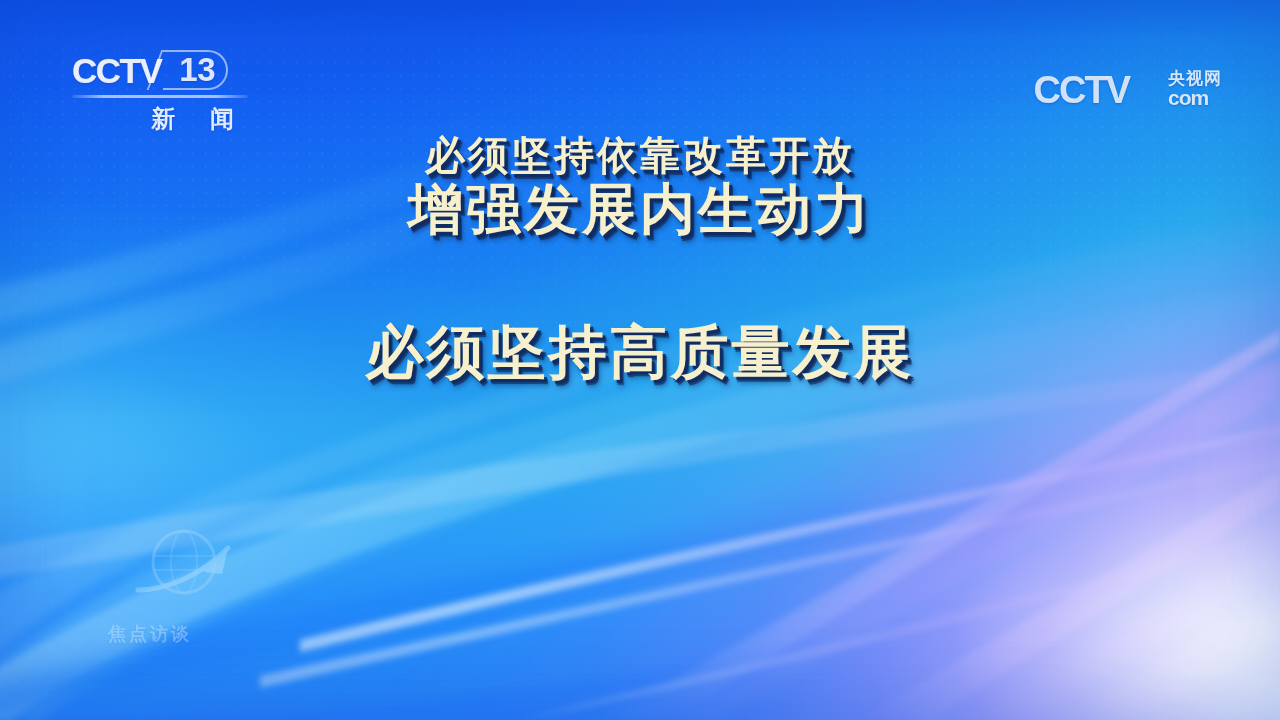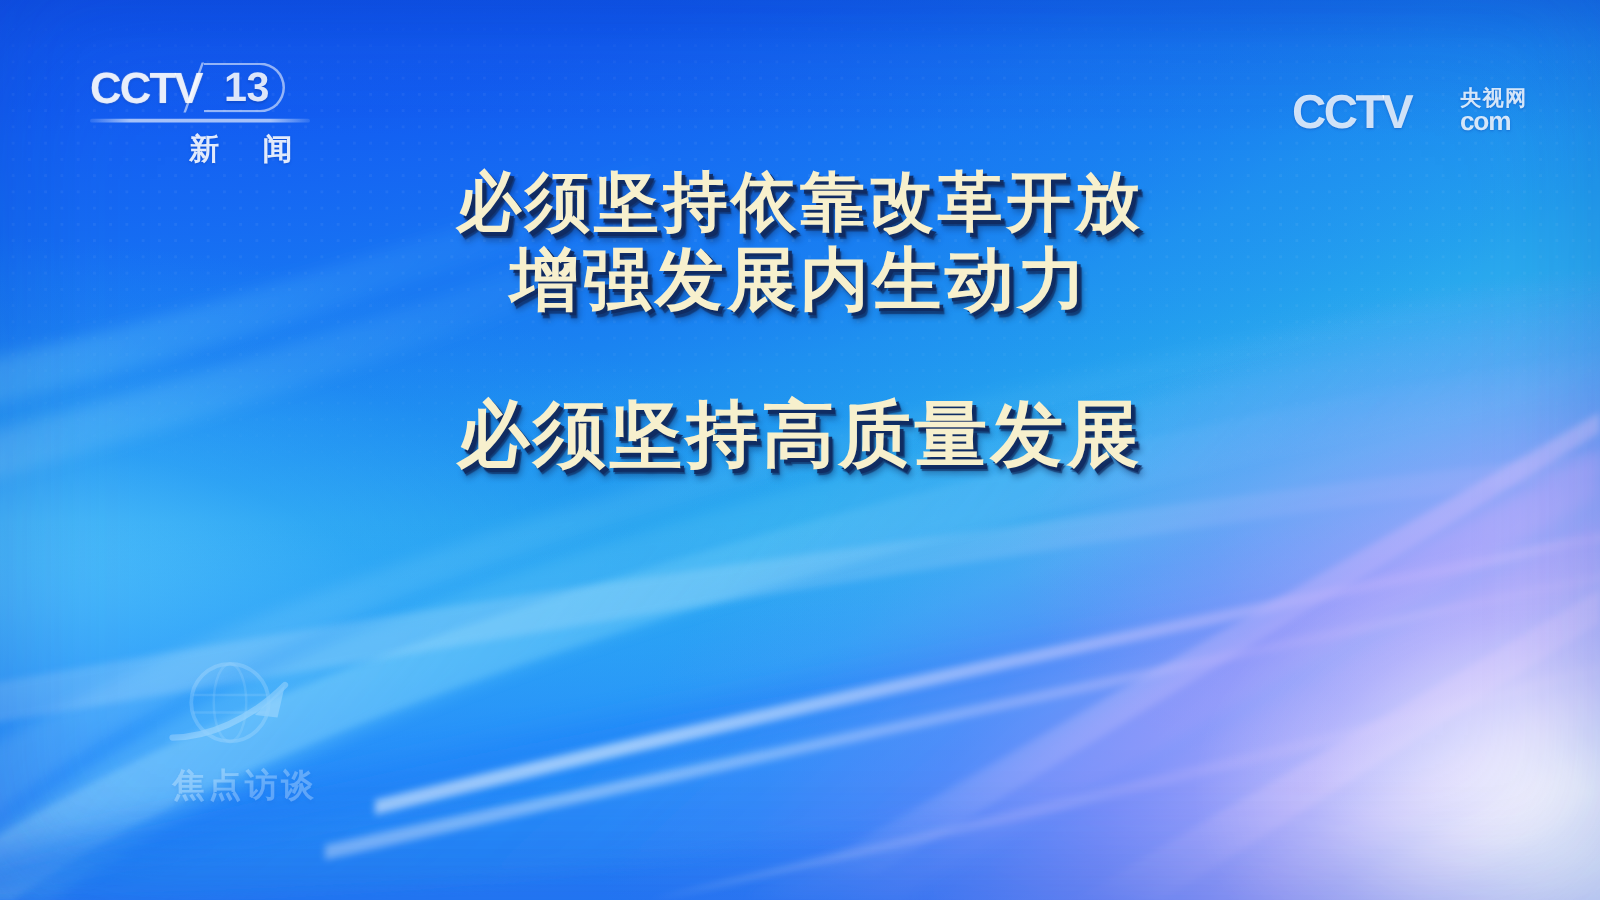--- a/index.html
+++ b/index.html
@@ -272,35 +272,35 @@
 
   
   #headline {
     position: absolute;
     left: 0;
     right: 0;
     top: 132px;
     text-align: center;
   }
   .hl-block { }
-  #hl-block-2 { margin-top: 58px; }
+  #hl-block-2 { margin-top: 76px; }
 
   .hl-line {
     font-family: "Liberation Sans", "DejaVu Sans", sans-serif;
     font-weight: 700;
     color: #f7f0cd;
     letter-spacing: 3px;
     white-space: nowrap;
     line-height: 1.16;
     text-shadow:
        3px 3px 0px rgba(16,42,96,0.92),
        4px 5px 1px rgba(14,38,88,0.70),
        5px 7px 5px rgba(12,34,82,0.40);
   }
-  .hl-b1-l1 { font-size: 52px; }
+  .hl-b1-l1 { font-size: 40px; }
   .hl-b1-l2 { font-size: 55px; }
   .hl-b2-l1 { font-size: 58px; }
   .hl-b2-l2 { font-size: 57px; }
 
   
   #watermark {
     position: absolute;
     left: 108px;
     top: 528px;
     width: 176px;
@@ -312,22 +312,22 @@
     left: 24px;
     top: 0px;
     width: 104px;
     height: 74px;
   }
   #wm-text {
     position: absolute;
     left: 0;
     bottom: 6px;
     width: 176px;
-    text-align: center;
-    font-size: 26px;
+    text-align: left;
+    font-size: 18px;
     font-weight: 700;
     letter-spacing: 3px;
     color: rgba(255,255,255,0.92);
     font-family: "Liberation Sans", "DejaVu Sans", sans-serif;
     text-shadow: 0 1px 3px rgba(20,70,190,0.35);
   }
 </style>
 </head>
 <body>
 

